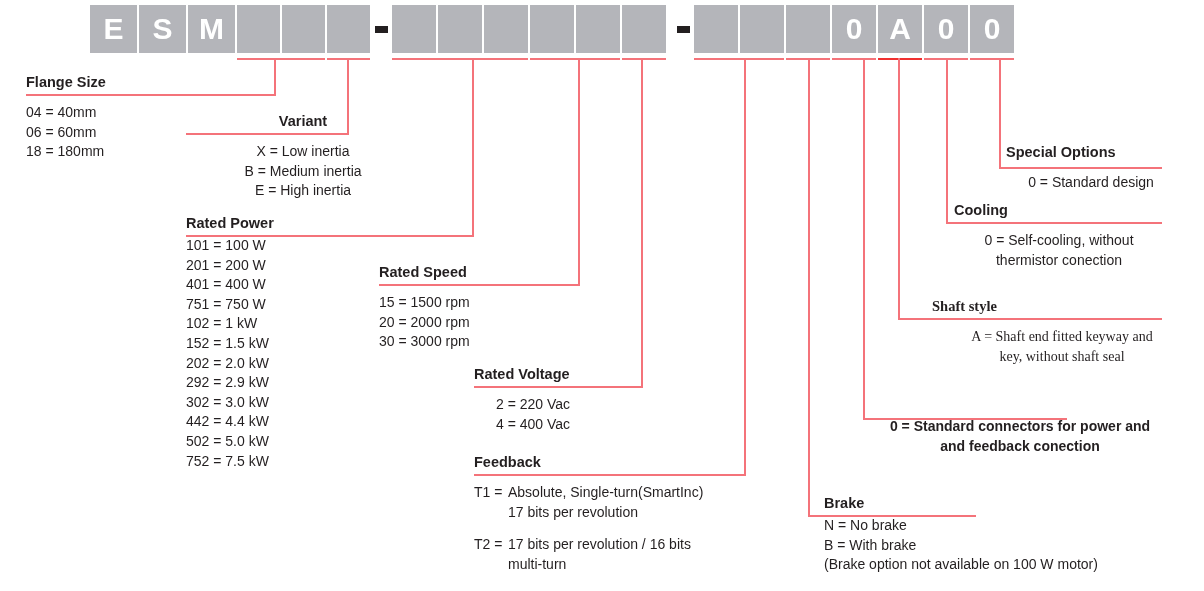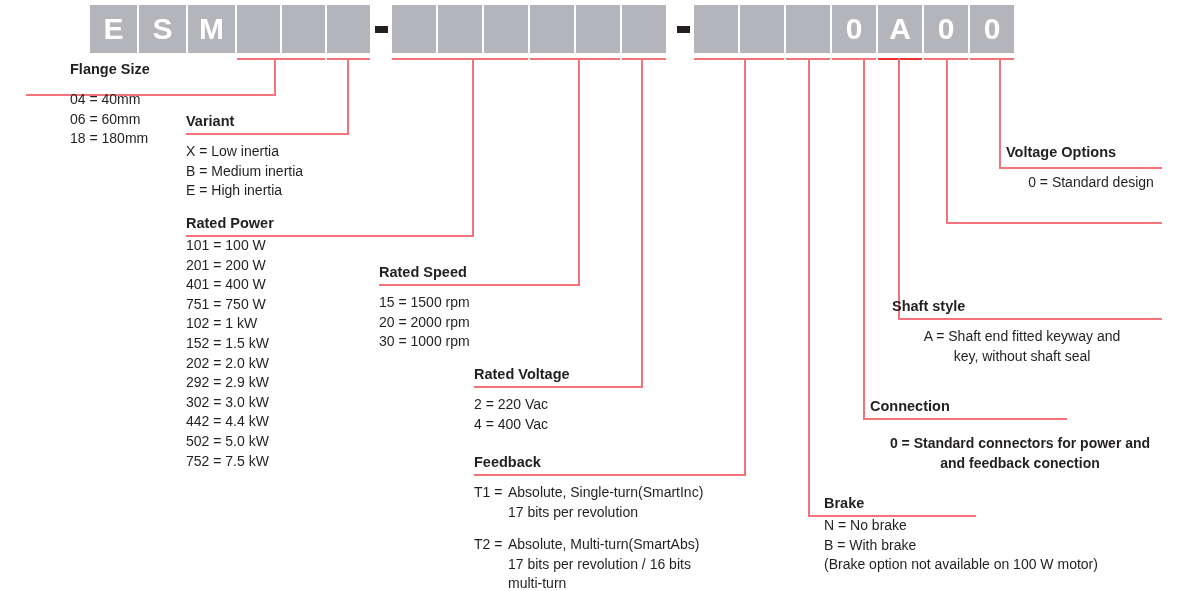--- a/index.html
+++ b/index.html
@@ -121,30 +121,30 @@
   <div class="lh" style="left:898px; top:318px; width:264px;"></div>
 
   <div class="lh" style="left:924px; top:58px; width:44px;"></div>
   <div class="lv" style="left:946px; top:58px; height:165px;"></div>
   <div class="lh" style="left:946px; top:222px; width:216px;"></div>
 
   <div class="lh" style="left:970px; top:58px; width:44px;"></div>
   <div class="lv" style="left:999px; top:58px; height:110px;"></div>
   <div class="lh" style="left:999px; top:167px; width:163px;"></div>
 
-  <div class="blk" style="left:26px; top:61px; width:220px;margin-left:44px;">
+  <div class="blk" style="left:26px; top:74px; width:220px;">
     <div class="hd">Flange Size</div>
     <div class="list" style="margin-top:12px;">
       <div class="row">04 = 40mm</div>
       <div class="row">06 = 60mm</div>
       <div class="row">18 = 180mm</div>
     </div>
   </div>
 
-  <div class="blk" style="left:186px; top:113px; width:220px;">
+  <div class="blk" style="left:193px; top:113px; width:220px;text-align:center;">
     <div class="hd">Variant</div>
     <div class="list" style="margin-top:12px;">
       <div class="row">X = Low inertia</div>
       <div class="row">B = Medium inertia</div>
       <div class="row">E = High inertia</div>
     </div>
   </div>
 
   <div class="blk" style="left:186px; top:215px; width:220px;">
     <div class="hd">Rated Power</div>
@@ -162,80 +162,85 @@
       <div class="row">502 = 5.0 kW</div>
       <div class="row">752 = 7.5 kW</div>
     </div>
   </div>
 
   <div class="blk" style="left:379px; top:264px; width:220px;">
     <div class="hd">Rated Speed</div>
     <div class="list" style="margin-top:12px;">
       <div class="row">15 = 1500 rpm</div>
       <div class="row">20 = 2000 rpm</div>
-      <div class="row">30 = 1000 rpm</div>
+      <div class="row">30 = 3000 rpm</div>
     </div>
   </div>
 
   <div class="blk" style="left:474px; top:366px; width:220px;">
     <div class="hd">Rated Voltage</div>
-    <div class="list" style="margin-top:12px;">
+    <div class="list" style="margin-top:12px;margin-left:22px;">
       <div class="row">2 = 220 Vac</div>
       <div class="row">4 = 400 Vac</div>
     </div>
   </div>
 
   <div class="blk" style="left:474px; top:454px; width:330px;">
     <div class="hd">Feedback</div>
     <div class="list" style="margin-top:12px;">
       <div class="fb-item">
         <div class="fb-key">T1 =</div>
         <div class="fb-val">
           <div>Absolute, Single-turn(SmartInc)</div>
           <div>17 bits per revolution</div>
         </div>
       </div>
       <div class="fb-gap"></div>
       <div class="fb-item">
         <div class="fb-key">T2 =</div>
         <div class="fb-val">
-          <div>Absolute, Multi-turn(SmartAbs)</div>
           <div>17 bits per revolution / 16 bits</div>
           <div>multi-turn</div>
         </div>
       </div>
     </div>
   </div>
 
   <div class="blk" style="left:824px; top:495px; width:360px;">
     <div class="hd">Brake</div>
     <div class="list" style="">
       <div class="row">N = No brake</div>
       <div class="row">B = With brake</div>
       <div class="row">(Brake option not available on 100 W motor)</div>
     </div>
   </div>
 
   <div class="blk" style="left:870px; top:398px; width:300px;">
-    <div class="hd">Connection</div>
     <div class="list ind" style="margin-top:19px;font-weight:bold;">
       <div class="row">0 = Standard connectors for power and</div>
       <div class="row">and feedback conection</div>
     </div>
   </div>
 
-  <div class="blk" style="left:892px; top:298px; width:260px;">
+  <div class="blk" style="left:932px; top:298px; width:260px;font-family:Liberation Serif, serif;">
     <div class="hd">Shaft style</div>
     <div class="list ind" style="margin-top:12px;">
       <div class="row">A = Shaft end fitted keyway and</div>
       <div class="row">key, without shaft seal</div>
     </div>
   </div>
 
+  <div class="blk" style="left:954px; top:202px; width:210px;">
+    <div class="hd">Cooling</div>
+    <div class="list ind" style="margin-top:12px;">
+      <div class="row">0 = Self-cooling, without</div>
+      <div class="row">thermistor conection</div>
+    </div>
+  </div>
 
   <div class="blk" style="left:1006px; top:144px; width:170px;">
-    <div class="hd">Voltage Options</div>
+    <div class="hd">Special Options</div>
     <div class="list ind" style="margin-top:12px;">
       <div class="row">0 = Standard design</div>
     </div>
   </div>
 
 </div>
 
 </body></html>

